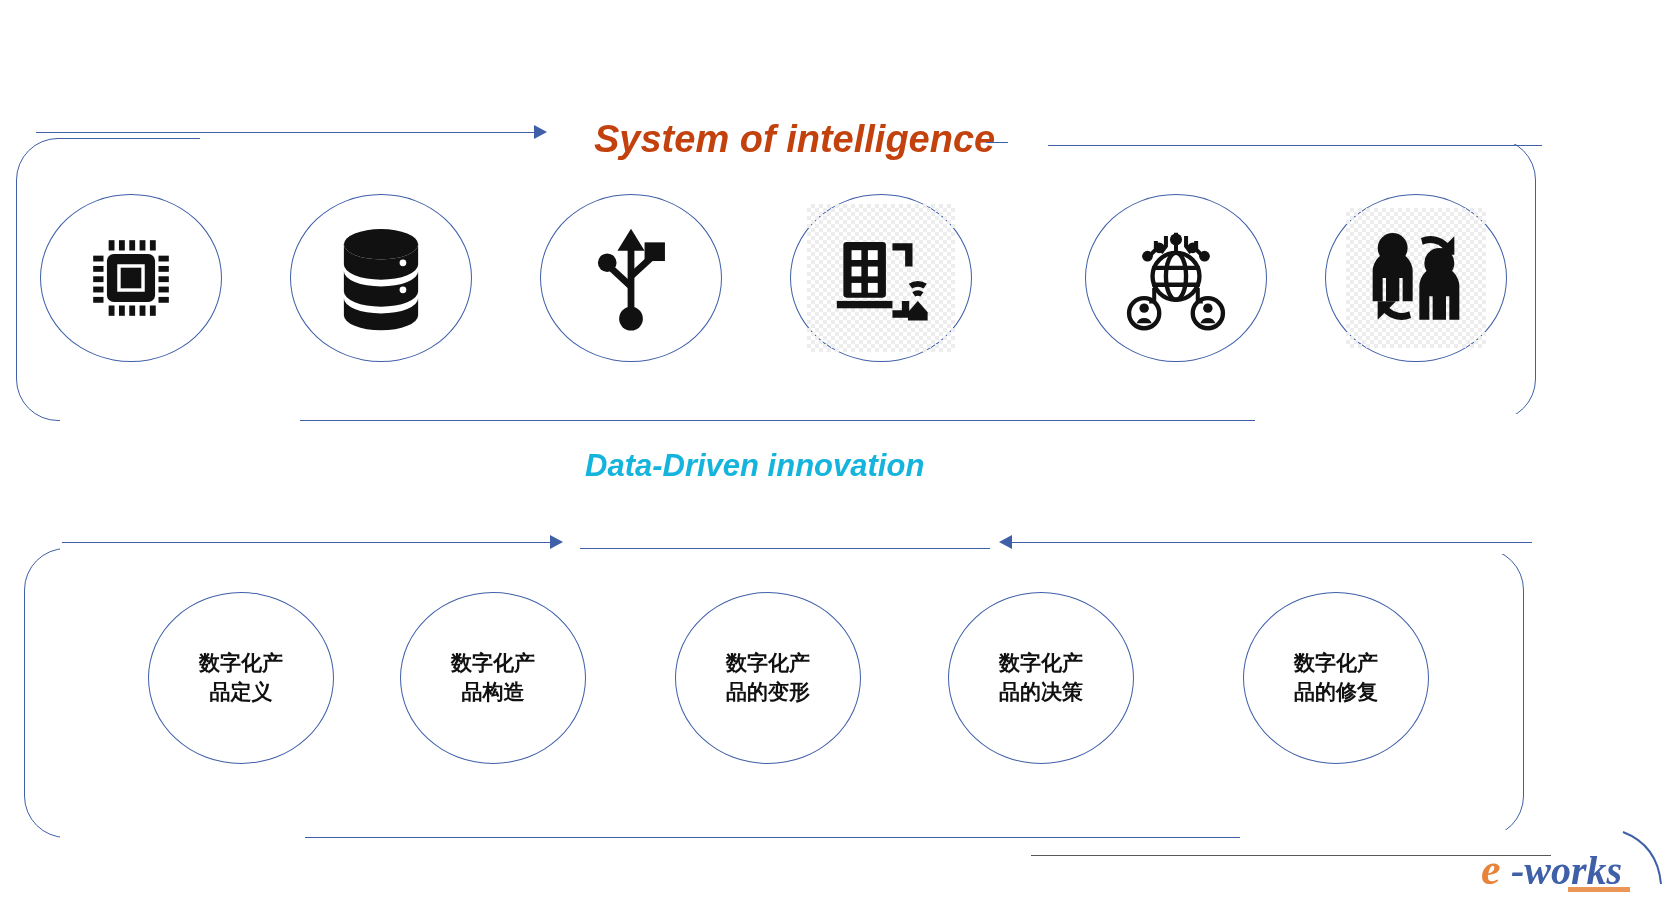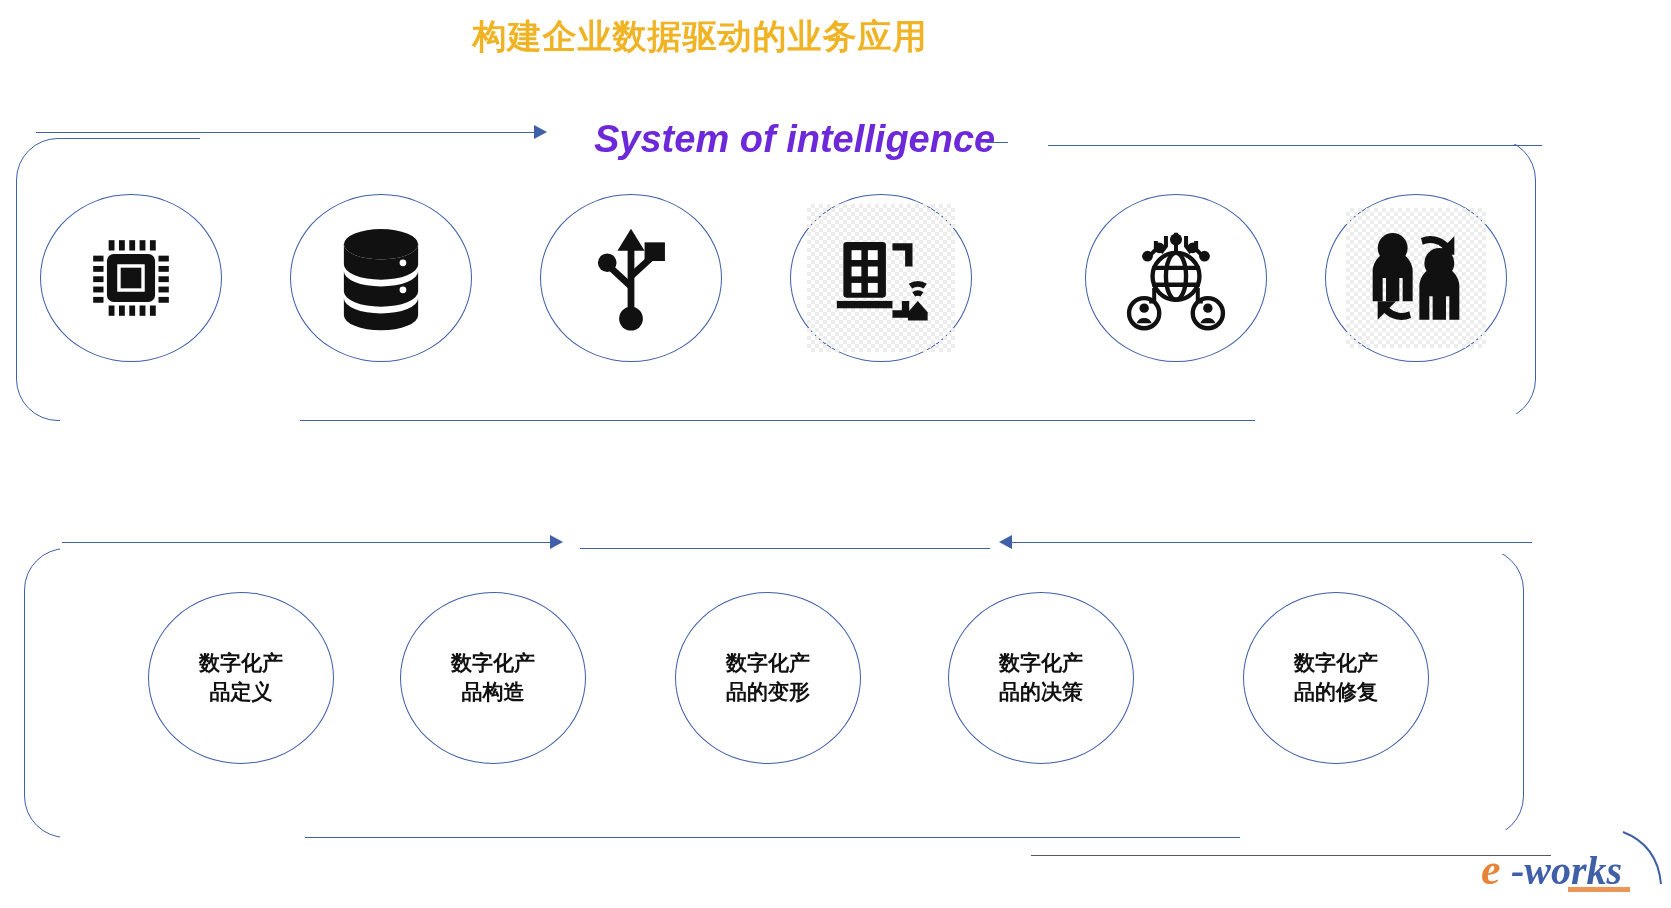--- a/index.html
+++ b/index.html
@@ -39,21 +39,21 @@
     border-top:7px solid transparent;
     border-bottom:7px solid transparent;
   }
   .arrow-head.right{border-left:13px solid #3f5fa8;}
   .arrow-head.left{border-right:13px solid #3f5fa8;}
 
   
   .soi{
     position:absolute;
     font-size:38px;font-weight:bold;font-style:italic;
-    color:#6d28d9;
+    color:#c2410c;
     white-space:nowrap;
   }
   .cap-cyan{
     position:absolute;
     font-size:31px;font-weight:bold;font-style:italic;
     color:#15b4dd;
     white-space:nowrap;
   }
 
   
@@ -97,21 +97,20 @@
   .logo-rule{
     position:absolute;right:120px;bottom:52px;
     width:520px;height:0;border-top:1.3px solid #56595c;
   }
 </style>
 </head>
 <body>
 
 <div class="slide">
 
-  <div class="title">构建企业数据驱动的业务应用</div>
 
   <div class="panel" style="left:16px;top:138px;width:1520px;height:283px;"></div>
 
   <div class="gap" style="left:200px;top:132px;width:1340px;height:12px;"></div>
   <div class="gap" style="left:60px;top:414px;width:240px;height:14px;"></div>
   <div class="gap" style="left:1255px;top:414px;width:290px;height:14px;"></div>
 
   <div class="arrow-line" style="left:36px;top:132px;width:500px;"></div>
   <div class="arrow-head right" style="left:534px;top:125px;"></div>
 
@@ -242,20 +241,21 @@
         <circle cx="19" cy="13" r="9"></circle>
         <path d="M7 27 a12 12 0 0 1 24 0 v18 h-6 v-14 h-2 v14 h-8 v-14 h-2 v14 h-6 z"></path>
         <circle cx="47" cy="22" r="9"></circle>
         <path d="M35 36 a12 12 0 0 1 24 0 v20 h-6 v-14 h-2 v14 h-8 v-14 h-2 v14 h-6 z"></path>
         <path d="M36 7 a15 15 0 0 1 16 3 l4 -4 v11 h-11 l4 -4 a11 11 0 0 0 -12 -2 z"></path>
         <path d="M30 55 a15 15 0 0 1 -16 -3 l-4 4 v-11 h11 l-4 4 a11 11 0 0 0 12 2 z"></path>
       </svg>
     </span>
   </div>
 
+  <div class="cap-cyan" style="left:585px;top:448px;">Data-Driven innovation</div>
 
   <div class="panel" style="left:24px;top:548px;width:1500px;height:290px;"></div>
   <div class="gap" style="left:60px;top:542px;width:520px;height:12px;"></div>
   <div class="gap" style="left:990px;top:542px;width:540px;height:12px;"></div>
   <div class="gap" style="left:60px;top:830px;width:245px;height:14px;"></div>
   <div class="gap" style="left:1240px;top:830px;width:290px;height:14px;"></div>
 
   <div class="arrow-line" style="left:62px;top:542px;width:490px;"></div>
   <div class="arrow-head right" style="left:550px;top:535px;"></div>
 

